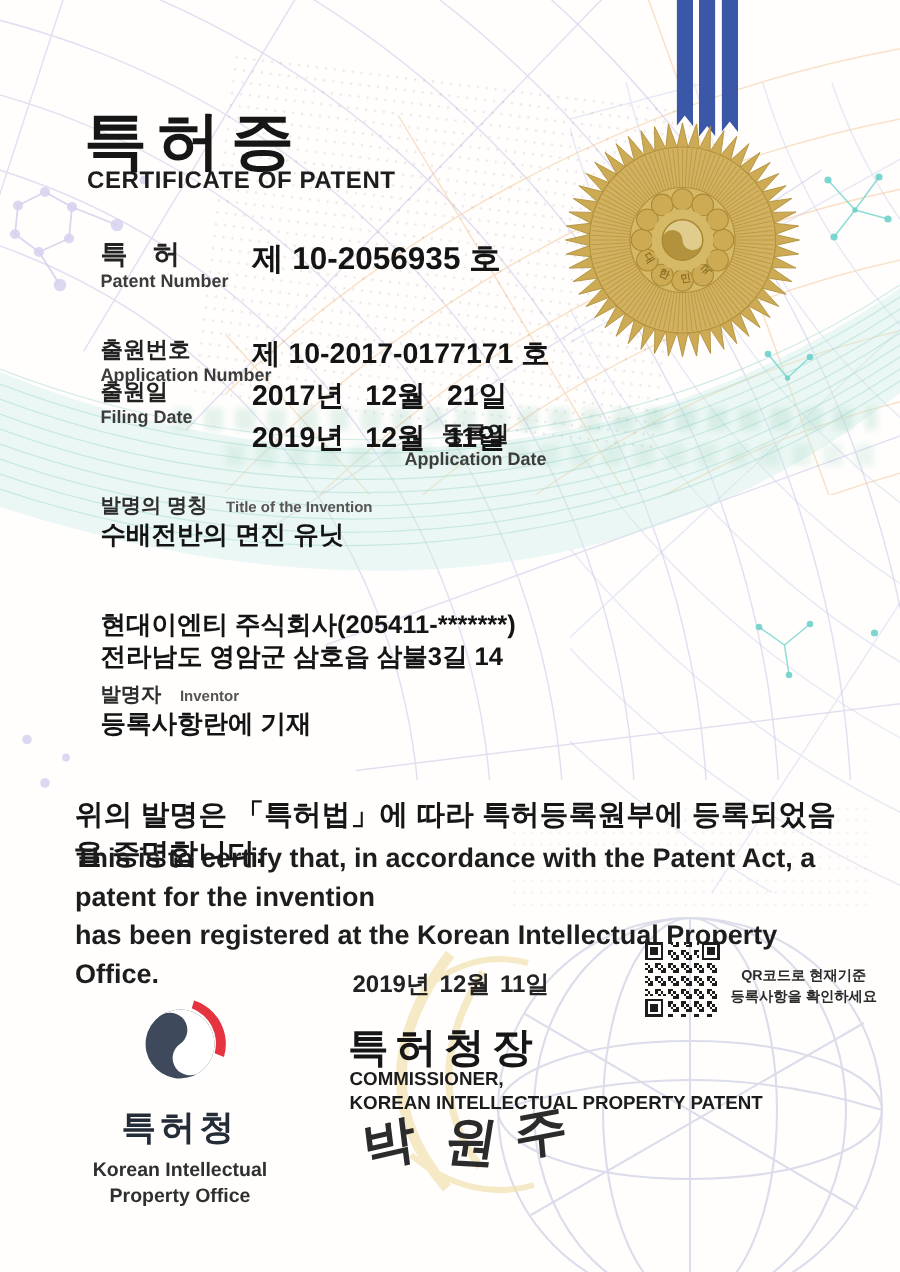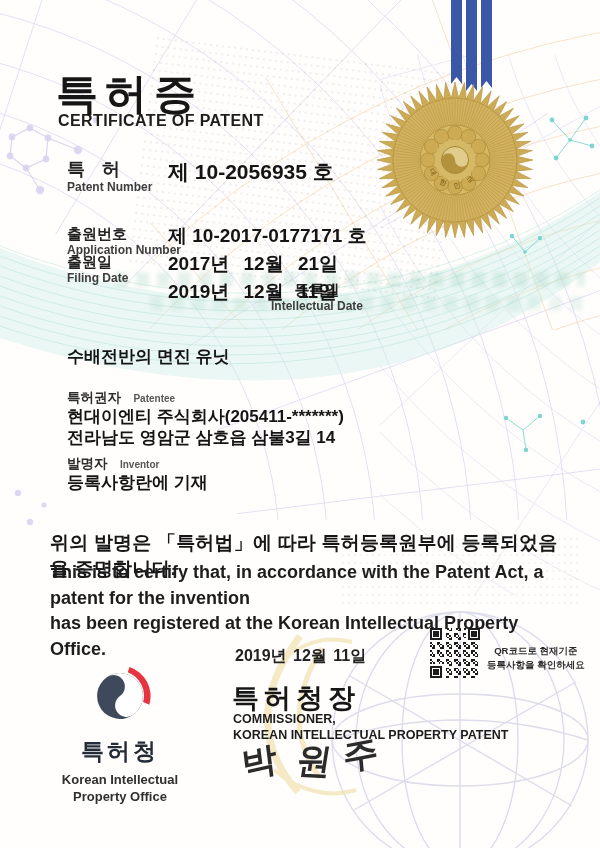--- a/index.html
+++ b/index.html
@@ -399,30 +399,30 @@
     <div class="lab-en">Application Number</div>
     <div class="val">제 10-2017-0177171 호</div>
   </div>
   <div class="row" style="top:254px;">
     <div class="lab-ko">출원일</div>
     <div class="lab-en">Filing Date</div>
     <div class="val date">2017년 12월 21일</div>
   </div>
   <div class="row" style="top:282px;text-align:center;">
     <div class="lab-ko">등록일</div>
-    <div class="lab-en">Intellectual Date</div>
+    <div class="lab-en">Application Date</div>
     <div class="val date">2019년 12월 11일</div>
   </div>
 
+  <div class="sec-lab" style="top:328px;">
+    <span class="ko">발명의 명칭</span>
+    <span class="en">Title of the Invention</span>
+  </div>
   <div class="sec-val" style="top:346px;">수배전반의 면진 유닛</div>
 
-  <div class="sec-lab" style="top:388px;">
-    <span class="ko">특허권자</span>
-    <span class="en">Patentee</span>
-  </div>
   <div class="sec-val" style="top:406px;">현대이엔티 주식회사(205411-*******)</div>
   <div class="sec-val" style="top:427px;">전라남도 영암군 삼호읍 삼불3길 14</div>
 
   <div class="sec-lab" style="top:454px;">
     <span class="ko">발명자</span>
     <span class="en">Inventor</span>
   </div>
   <div class="sec-val" style="top:472px;">등록사항란에 기재</div>
 
   <div class="abs stmt-ko">위의 발명은 「특허법」에 따라 특허등록원부에 등록되었음을 증명합니다.</div>

